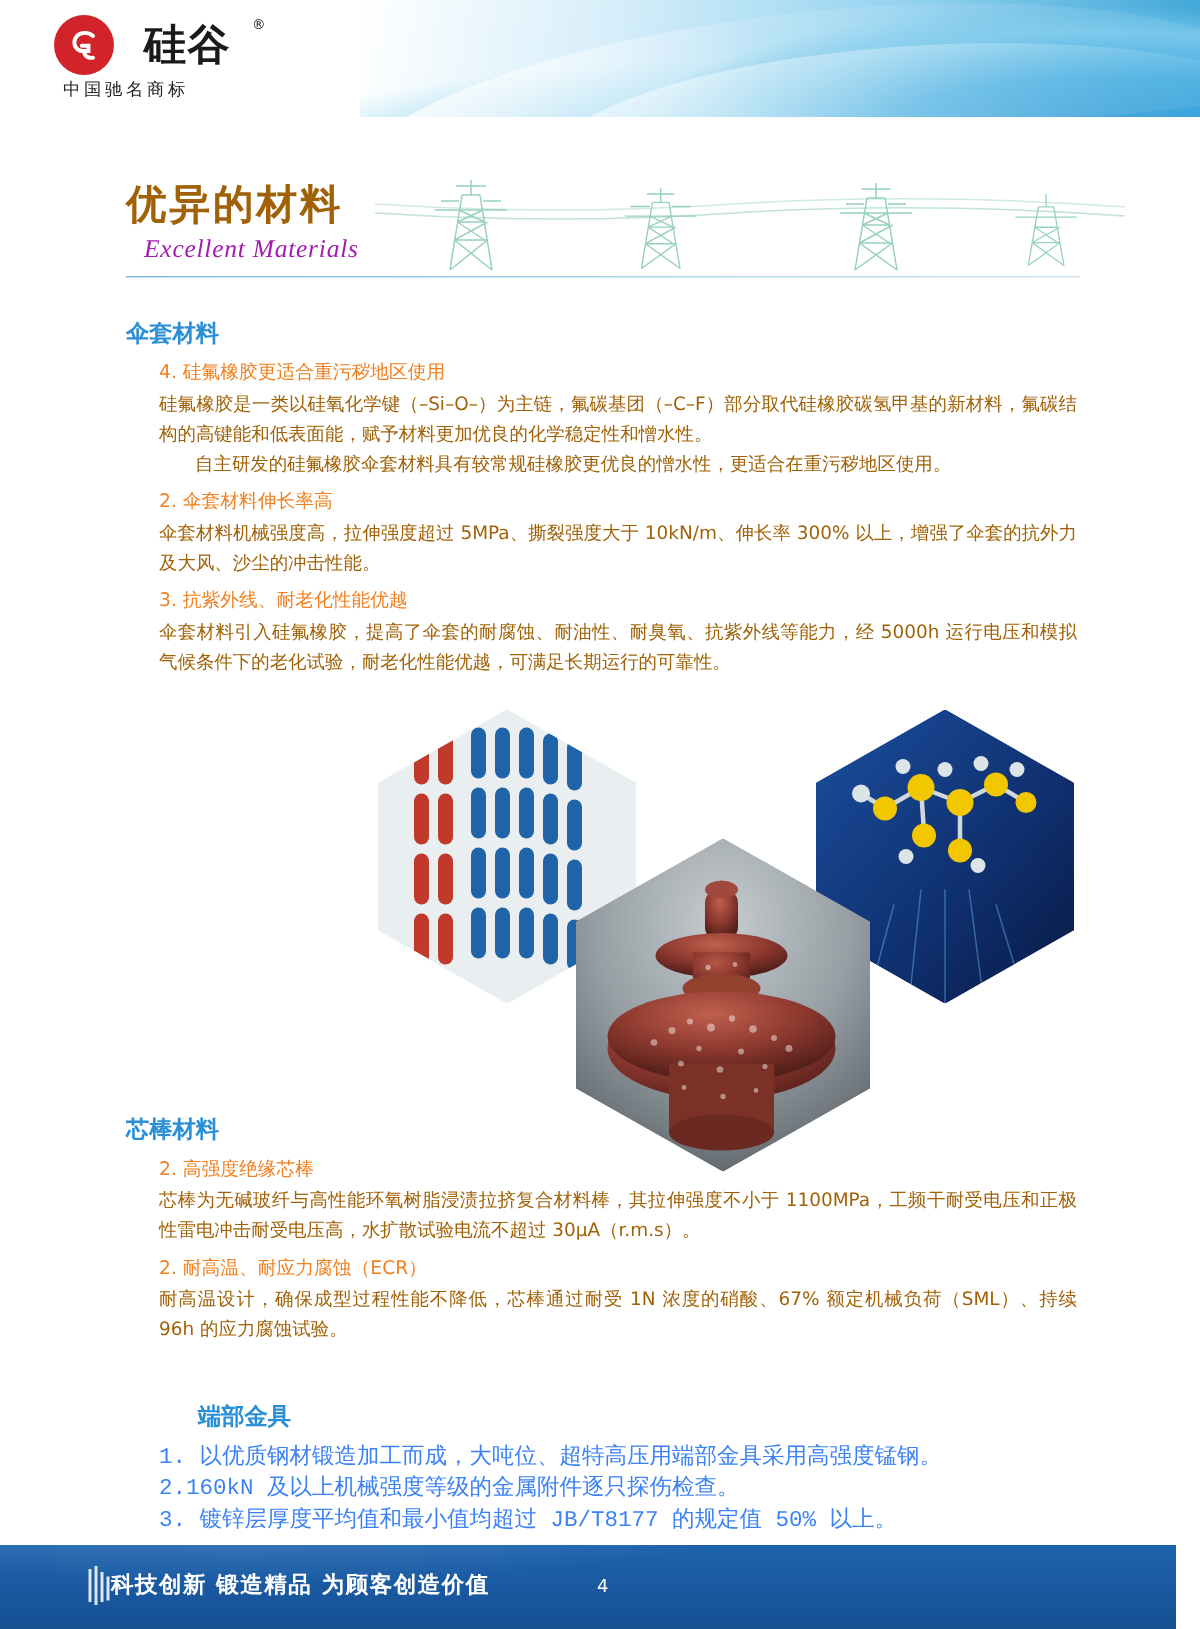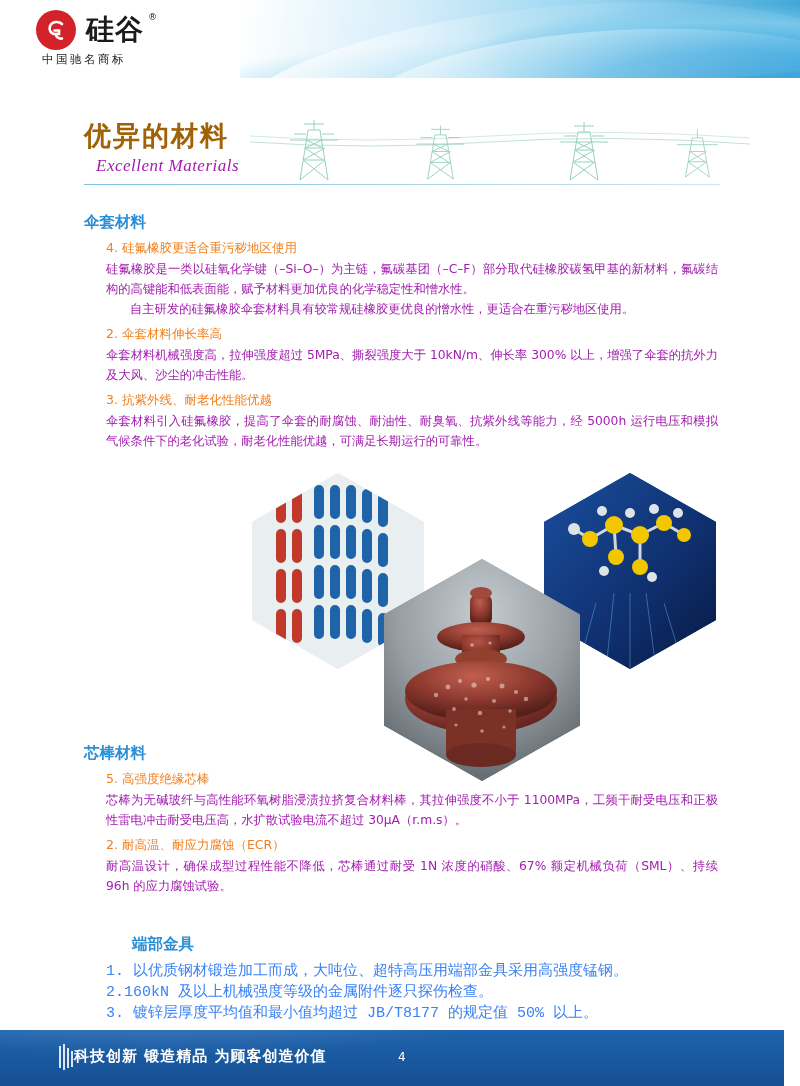--- a/index.html
+++ b/index.html
@@ -41,21 +41,21 @@
   .header-wave:after {
     content: "";
     position: absolute; left: 120px; top: 30px;
     width: 520px; height: 70px;
     border-radius: 50% 50% 0 0 / 100% 100% 0 0;
     background: linear-gradient(90deg, rgba(255,255,255,0.55), rgba(255,255,255,0.02));
     transform: rotate(-3deg);
   }
   .logo-block {
     position: absolute; left: 36px; top: 10px;
-    display: flex; align-items: center; gap: 10px;
+    display: flex; align-items: center; gap: 20px;
     z-index: 4;
   }
   .logo-mark {
     position: relative;
     width: 40px; height: 40px;
     border-radius: 50%;
     background: #d2232a;
     display: flex; align-items: center; justify-content: center;
   }
   .logo-mark svg { display: block; }
@@ -108,21 +108,21 @@
     color: #2a8fd4; font-size: 15.5px; font-weight: bold;
     margin-top: 16px; margin-bottom: 6px;
     font-family: "DejaVu Sans", sans-serif;
   }
   .sub-head {
     color: #f08020; font-size: 12.5px;
     margin: 7px 0 2px 22px;
     font-family: "DejaVu Sans", sans-serif;
   }
   .para {
-    color: #a21caf; font-size: 12.3px; line-height: 20px;
+    color: #a16207; font-size: 12.3px; line-height: 20px;
     margin: 0 0 0 22px; text-align: justify;
     font-family: "DejaVu Sans", sans-serif;
   }
   .para.indent { text-indent: 24px; }
   .plain-item {
     color: #3b82f6; font-size: 15px; line-height: 21px;
     margin-left: 22px;
     font-family: Liberation Mono, monospace;
   }
 
@@ -386,21 +386,21 @@
                 <circle cx="72" cy="166" r="1.6"></circle>
               <circle cx="120" cy="168" r="1.6"></circle>
                 <circle cx="98" cy="172" r="1.8"></circle>
             </g>
           </svg>
         </div>
       </div>
     </div>
 
     <div class="sec-head" style="margin-top:16px;">芯棒材料</div>
-    <div class="sub-head">5. 高强度绝缘芯棒</div>
+    <div class="sub-head">2. 高强度绝缘芯棒</div>
     <div class="para">芯棒为无碱玻纤与高性能环氧树脂浸渍拉挤复合材料棒，其拉伸强度不小于 1100MPa，工频干耐受电压和正极性雷电冲击耐受电压高，水扩散试验电流不超过 30μA（r.m.s）。</div>
     <div class="sub-head">2. 耐高温、耐应力腐蚀（ECR）</div>
     <div class="para">耐高温设计，确保成型过程性能不降低，芯棒通过耐受 1N 浓度的硝酸、67% 额定机械负荷（SML）、持续 96h 的应力腐蚀试验。</div>
 
     <div class="sec-head" style="margin-top:38px;padding-left:48px;">端部金具</div>
     <div class="plain-item">1. 以优质钢材锻造加工而成，大吨位、超特高压用端部金具采用高强度锰钢。</div>
     <div class="plain-item">2.160kN 及以上机械强度等级的金属附件逐只探伤检查。</div>
     <div class="plain-item">3. 镀锌层厚度平均值和最小值均超过 JB/T8177 的规定值 50% 以上。</div>
   </div>
 

